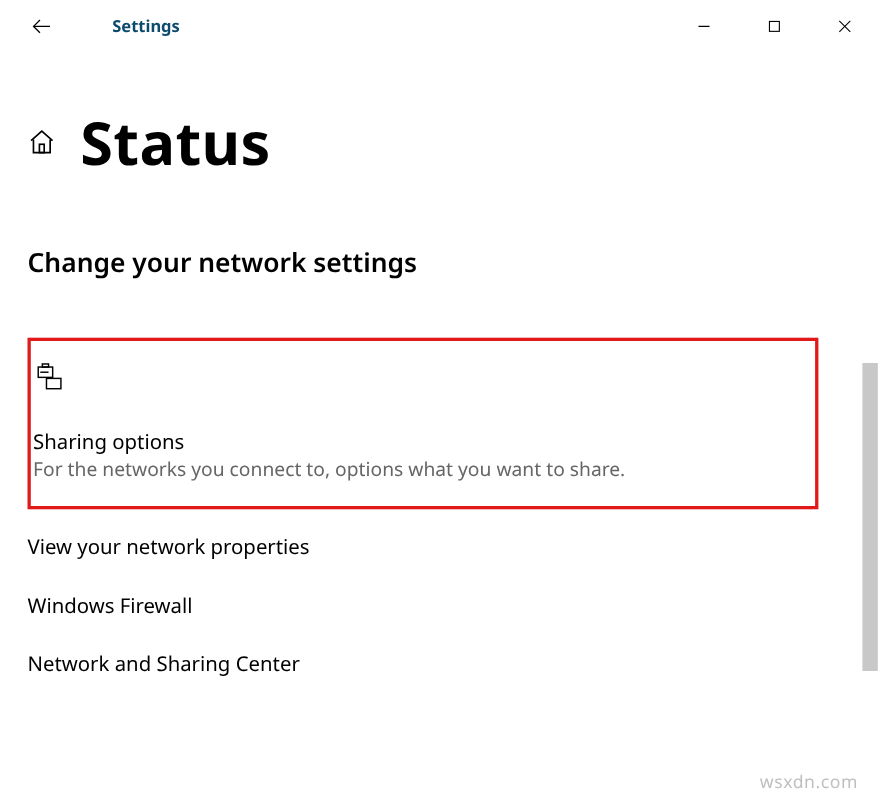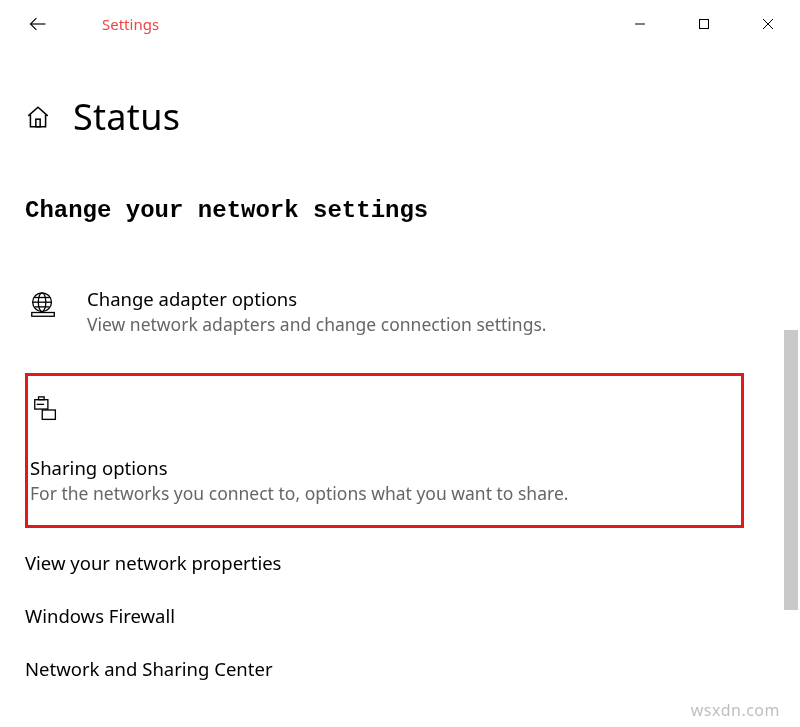--- a/index.html
+++ b/index.html
@@ -26,23 +26,23 @@
       display: flex;
       align-items: center;
       justify-content: flex-start;
     }
     .back-arrow {
       width: 20px;
       height: 20px;
     }
     .app-title {
       font-size: 15px;
-      font-weight: 400;
+      font-weight: 700;
       margin-left: 34px;
-      color: #ef4444;
+      color: #0c4a6e;
     }
     .window-controls {
       margin-left: auto;
       display: flex;
       height: 100%;
     }
     .win-btn {
       width: 64px;
       height: 48px;
       display: flex;
@@ -57,32 +57,31 @@
       align-items: center;
       padding-left: 25px;
       margin-top: 44px;
       gap: 22px;
     }
     .home-icon {
       width: 26px;
       height: 26px;
     }
     .page-title {
-      font-size: 36px;
-      font-weight: 400;
+      font-size: 54px;
+      font-weight: 700;
       color: #000;
       letter-spacing: 0.3px;
     }
 
     .section-title {
       font-size: 24px;
       font-weight: 600;
       color: #000;
       margin: 56px 0 0 25px;
-      font-family: Liberation Mono, monospace;
     }
 
     .options {
       margin-top: 52px;
       padding: 0 18px 0 25px;
     }
     .option {
       display: flex;
       align-items: flex-start;
       gap: 28px;
@@ -190,36 +189,20 @@
     <path d="M5 10 V21 H19 V10"></path>
     <rect x="10" y="14" width="4" height="7"></rect>
   </svg>
   <div class="page-title">Status</div>
 </div>
 
 <div class="section-title">Change your network settings</div>
 
 <div class="options">
 
-  <div class="option">
-    <div class="icon-wrap">
-      <svg viewBox="0 0 32 32" width="30" height="30" fill="none" stroke="#000" stroke-width="1.4">
-        <circle cx="15" cy="13" r="10"></circle>
-        <ellipse cx="15" cy="13" rx="4" ry="10"></ellipse>
-        <line x1="5" y1="13" x2="25" y2="13"></line>
-        <line x1="7" y1="8" x2="23" y2="8"></line>
-        <line x1="7" y1="18" x2="23" y2="18"></line>
-        <rect x="4" y="24" width="24" height="4"></rect>
-      </svg>
-    </div>
-    <div class="text-wrap">
-      <div class="option-title">Change adapter options</div>
-      <div class="option-desc">View network adapters and change connection settings.</div>
-    </div>
-  </div>
 
   <div class="option highlighted">
     <div class="icon-wrap">
       <svg viewBox="0 0 32 32" width="30" height="30" fill="none" stroke="#000" stroke-width="1.4">
         <rect x="4" y="5" width="14" height="10"></rect>
         <rect x="12" y="16" width="14" height="10"></rect>
         <rect x="8" y="2" width="6" height="3"></rect>
         <line x1="6" y1="10" x2="14" y2="10"></line>
       </svg>
     </div>

